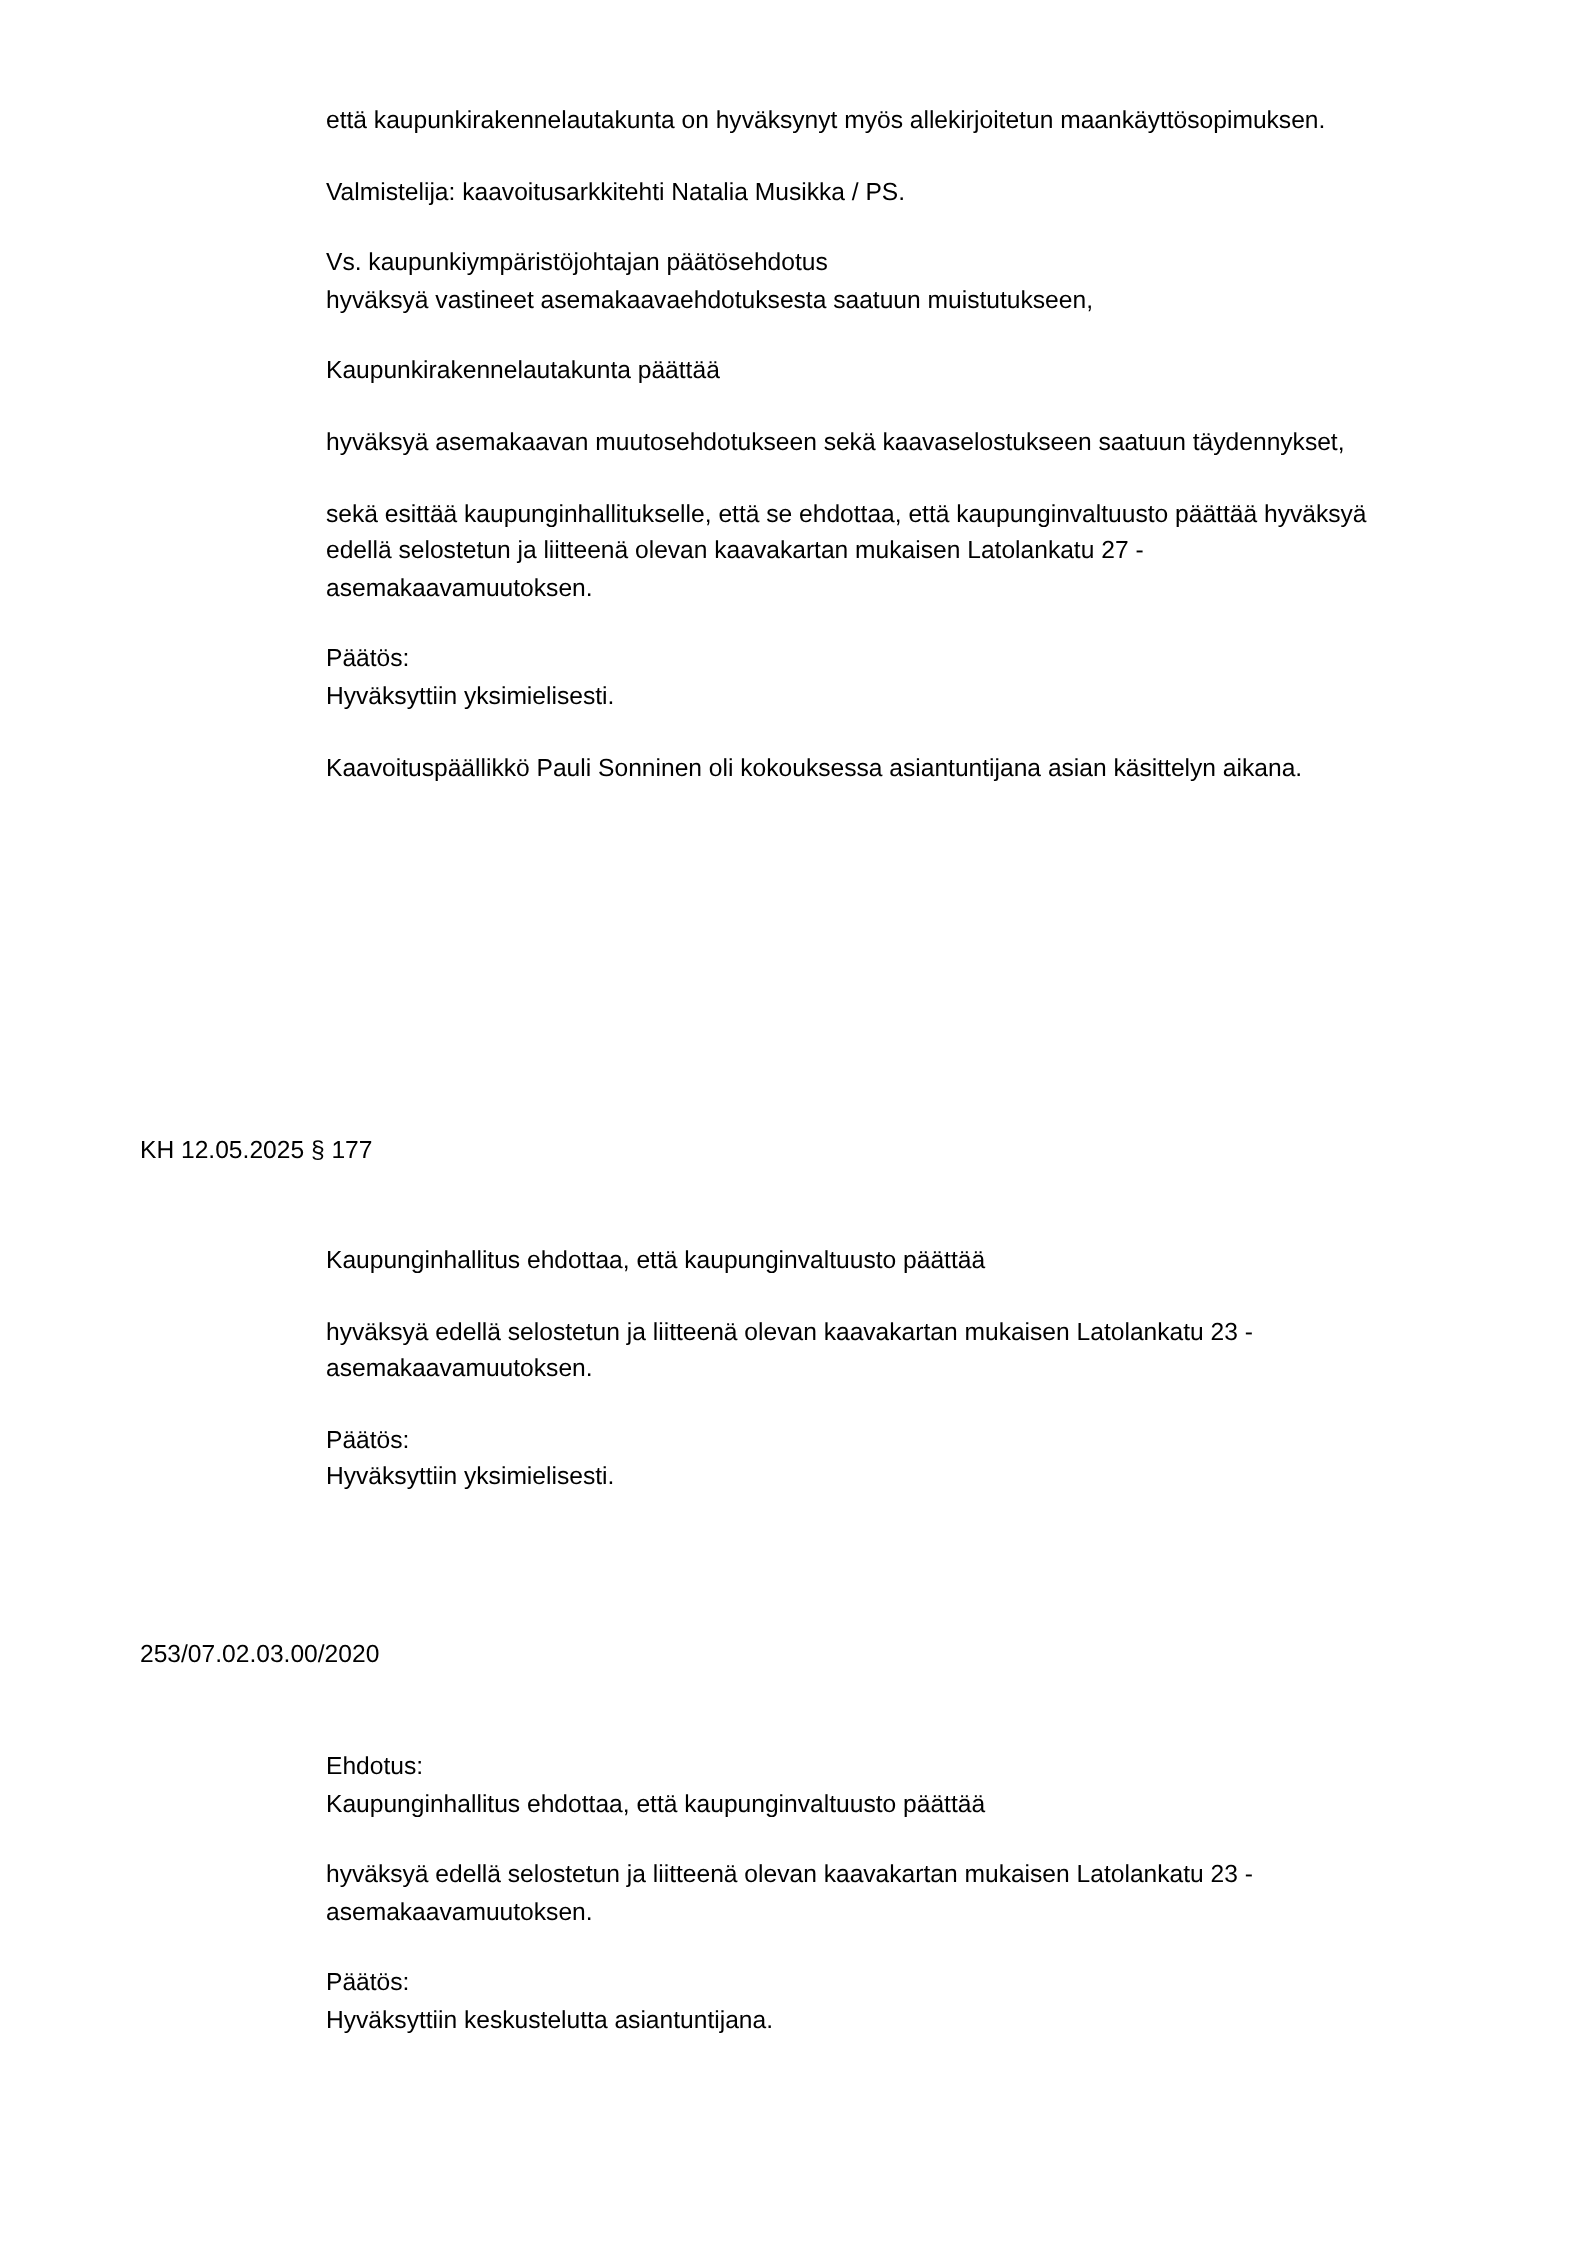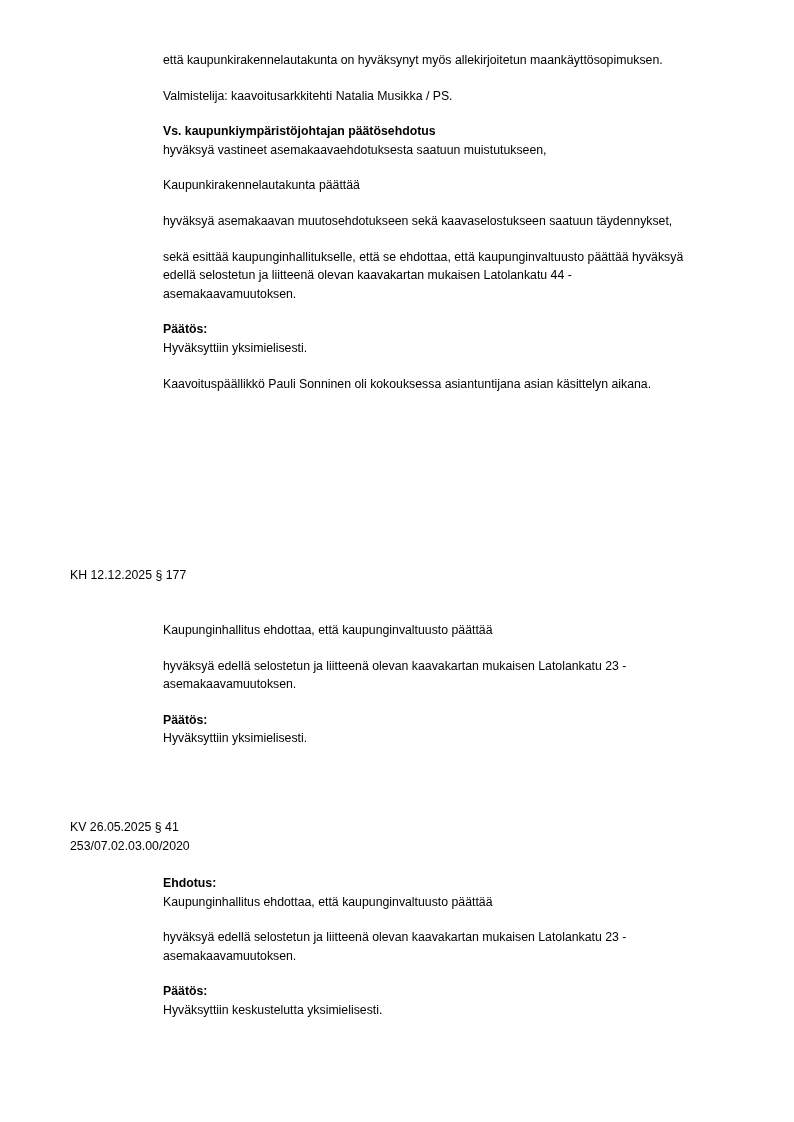--- a/index.html
+++ b/index.html
@@ -42,59 +42,58 @@
   .para {
     margin: 0 0 17px 0;
   }
   .para:last-child {
     margin-bottom: 2px;
   }
   .tight {
     margin: 0;
   }
   .sect-heading {
-    font-weight: bold;
+    font-weight: normal;
     margin: 0;
   }
 </style>
 </head>
 <body>
 
 <div class="page">
 
   <div class="block indented" style="top:51px;">
     <p class="para">että kaupunkirakennelautakunta  on hyväksynyt  myös allekirjoitetun maankäyttösopimuksen.</p>
     <p class="para">Valmistelija:  kaavoitusarkkitehti  Natalia Musikka / PS.</p>
     <p class="sect-heading">Vs. kaupunkiympäristöjohtajan  päätösehdotus</p>
     <p class="para">hyväksyä vastineet asemakaavaehdotuksesta saatuun muistutukseen,</p>
     <p class="para">Kaupunkirakennelautakunta  päättää</p>
     <p class="para">hyväksyä asemakaavan muutosehdotukseen sekä kaavaselostukseen saatuun täydennykset,</p>
-    <p class="para">sekä esittää kaupunginhallitukselle,  että se ehdottaa, että kaupunginvaltuusto päättää hyväksyä edellä selostetun ja liitteenä olevan kaavakartan  mukaisen Latolankatu  44 -asemakaavamuutoksen.</p>
+    <p class="para">sekä esittää kaupunginhallitukselle,  että se ehdottaa, että kaupunginvaltuusto päättää hyväksyä edellä selostetun ja liitteenä olevan kaavakartan  mukaisen Latolankatu  27 -asemakaavamuutoksen.</p>
     <p class="sect-heading">Päätös:</p>
     <p class="para">Hyväksyttiin  yksimielisesti.</p>
     <p class="para">Kaavoituspäällikkö  Pauli Sonninen  oli kokouksessa asiantuntijana  asian käsittelyn aikana.</p>
   </div>
 
   <div class="block outdented" style="top:566px;">
-    <p class="tight">KH 12.12.2025 § 177</p>
+    <p class="tight">KH 12.05.2025 § 177</p>
   </div>
 
   <div class="block indented" style="top:621px;">
     <p class="para">Kaupunginhallitus  ehdottaa, että kaupunginvaltuusto  päättää</p>
     <p class="para">hyväksyä edellä selostetun ja liitteenä olevan kaavakartan  mukaisen Latolankatu  23 -asemakaavamuutoksen.</p>
     <p class="sect-heading">Päätös:</p>
     <p class="tight">Hyväksyttiin  yksimielisesti.</p>
   </div>
 
   <div class="block outdented" style="top:818px;">
-    <p class="tight">KV 26.05.2025 § 41</p>
     <p class="tight">253/07.02.03.00/2020</p>
   </div>
 
   <div class="block indented" style="top:874px;">
     <p class="sect-heading">Ehdotus:</p>
     <p class="para">Kaupunginhallitus  ehdottaa, että kaupunginvaltuusto  päättää</p>
     <p class="para">hyväksyä edellä selostetun ja liitteenä olevan kaavakartan  mukaisen Latolankatu  23 -asemakaavamuutoksen.</p>
     <p class="sect-heading">Päätös:</p>
-    <p class="tight">Hyväksyttiin  keskustelutta yksimielisesti.</p>
+    <p class="tight">Hyväksyttiin  keskustelutta asiantuntijana.</p>
   </div>
 
 </div>
 
 </body></html>

